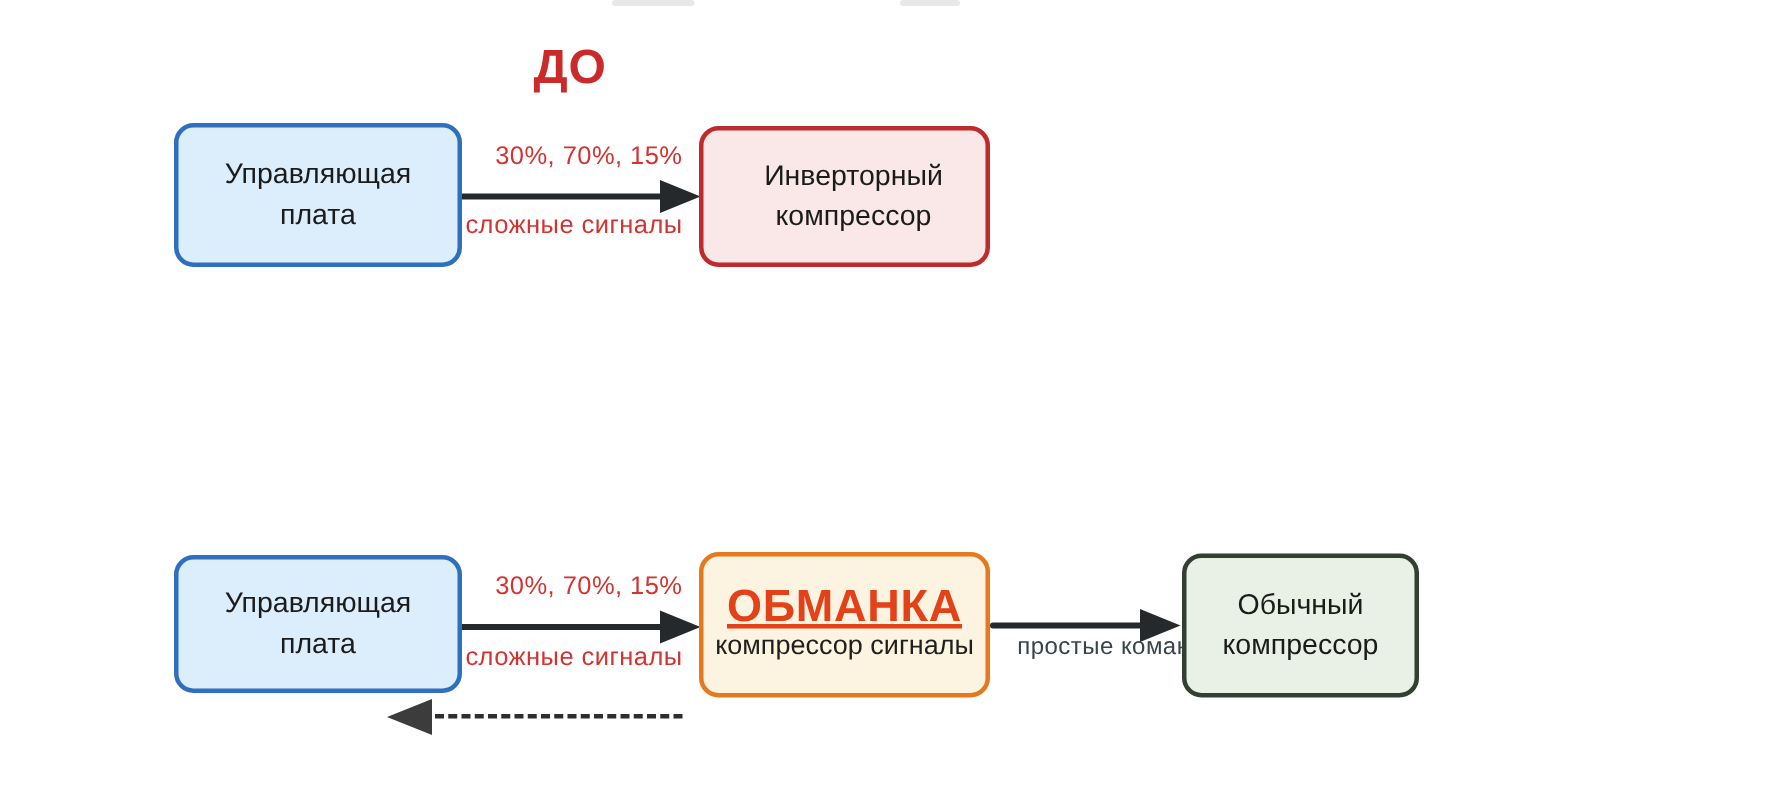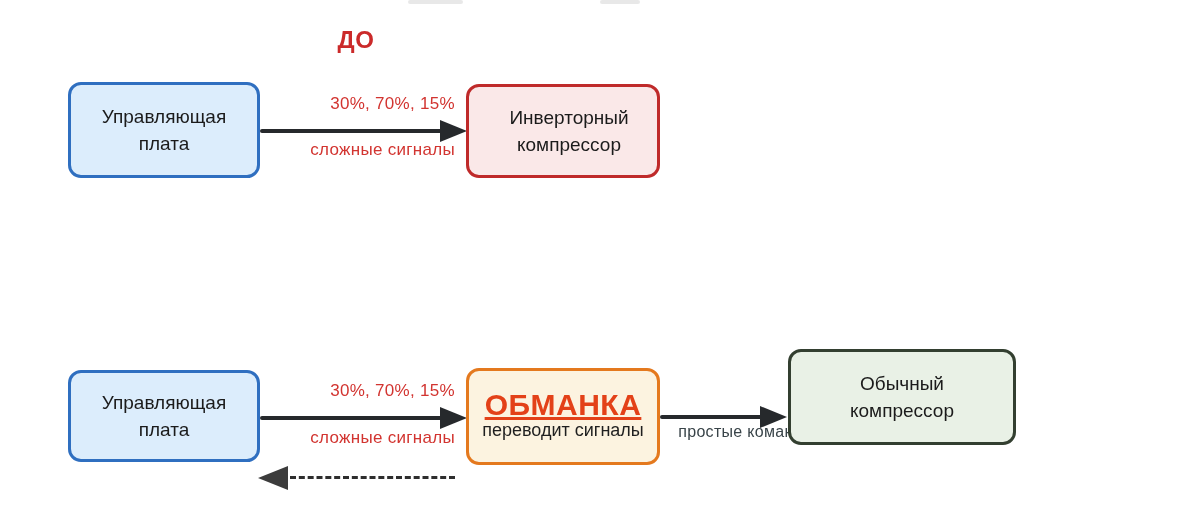--- a/index.html
+++ b/index.html
@@ -15,22 +15,22 @@
   }
   .abs { position: absolute; }
 
   
   .title {
     text-align: center;
     font-weight: 700;
     letter-spacing: 0.5px;
   }
   .title-before {
-    left: 276px; top: 26px; width: 160px;
-    font-size: 24px;
+    left: 300px; top: 26px; width: 160px;
+    font-size: 32px;
     color: var(--title-before, #cb2a2a);
   }
   .title-after {
     left: 484px; top: 312px; width: 160px;
     font-size: 25px;
     font-weight: 600;
     color: var(--title-after, #31484a);
   }
 
   
@@ -40,30 +40,30 @@
     display: flex;
     flex-direction: column;
     align-items: center;
     justify-content: center;
     text-align: center;
     z-index: 2;
     color: var(--box-text, #1b1b1b);
     font-size: 19px;
     line-height: 27px;
   }
-  .box-blue   { background: var(--box-blue-fill, #dcedfc);  border: 3px solid var(--box-blue-border, #2f6fc0); }
+  .box-blue   { background: var(--box-blue-fill, #dcedfc);  border: 3px solid var(--box-blue-border, #2f6fc0); margin-left: 48px; }
   .box-red    { background: var(--box-red-fill, #fae8e8);   border: 3px solid var(--box-red-border, #bf2a2a); padding-left: 12px; }
   .box-orange { background: var(--box-orange-fill, #fcf3e0); border: 3.5px solid var(--box-orange-border, #e4791e); }
   .box-green  { background: var(--box-green-fill, #e9f1e6);  border: 3px solid var(--box-green-border, #333f30); }
 
   .b-cb1  { left: 68px;  top: 82px;  width: 192px; height: 96px; }
   .b-inv  { left: 466px; top: 84px;  width: 194px; height: 94px; }
   .b-cb2  { left: 68px;  top: 370px; width: 192px; height: 92px; }
   .b-dec  { left: 466px; top: 368px; width: 194px; height: 97px; }
-  .b-reg  { left: 788px; top: 349px; width: 228px; height: 96px; }
+  .b-reg  { left: 788px; top: 369px; width: 158px; height: 96px; }
 
   .decoy-title {
     color: var(--decoy-title, #e34118);
     font-weight: 700;
     font-size: 30px;
     line-height: 26px;
     letter-spacing: 0.5px;
     text-decoration: underline;
   }
   .decoy-sub { font-size: 18px; line-height: 24px; color: #1f1f1f; }
@@ -171,21 +171,21 @@
     <span>плата</span>
   </div>
 
   <div class="abs arrow-line l2"></div>
   <div class="abs arrow-head-right h2"></div>
   <div class="abs arrow-label lbl-red sig2-top">30%, 70%, 15%</div>
   <div class="abs arrow-label lbl-red sig2-bot">сложные сигналы</div>
 
   <div class="abs box box-orange b-dec">
     <span class="decoy-title">ОБМАНКА</span>
-    <span class="decoy-sub">переводит сигналы</span>
+    <span class="decoy-sub">компрессор сигналы</span>
   </div>
 
   <div class="abs arrow-line l3"></div>
   <div class="abs arrow-head-right h3"></div>
   <div class="abs arrow-label lbl-dark cmd-bot">простые команды</div>
 
   <div class="abs box box-green b-reg">
     <span>Обычный</span>
     <span>компрессор</span>
   </div>

